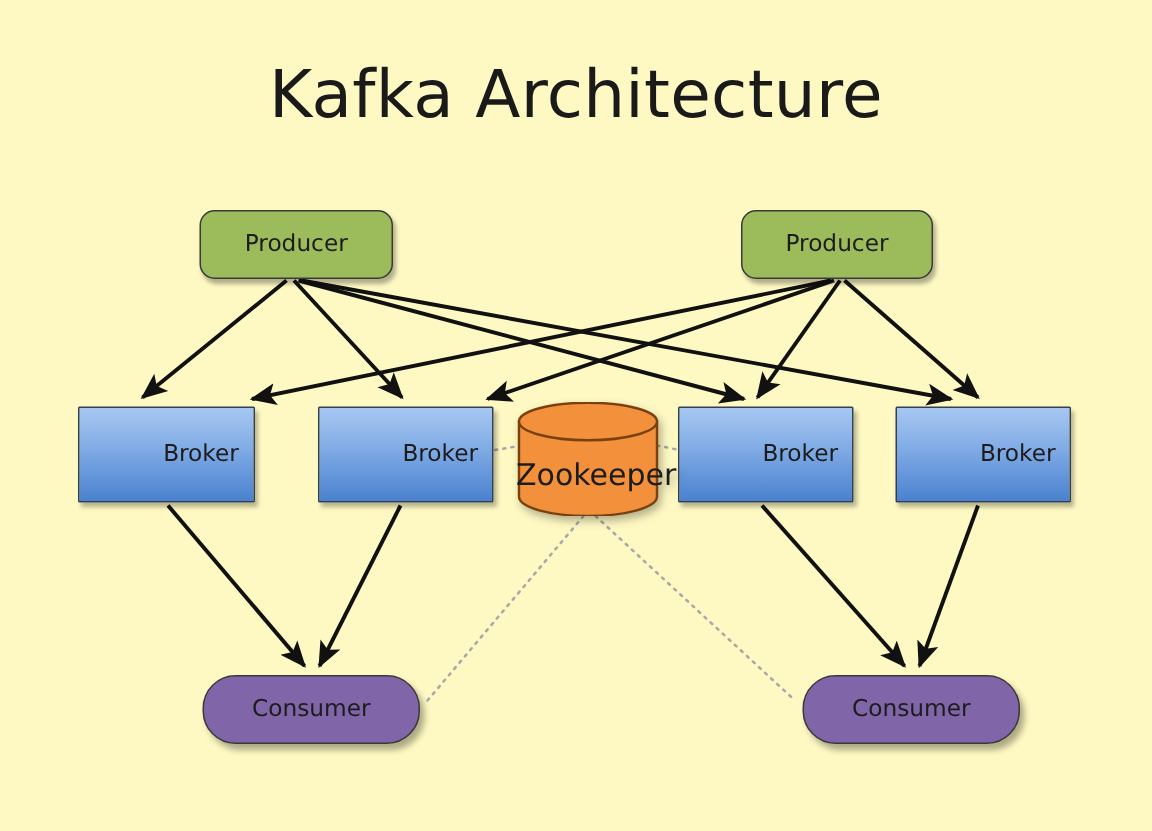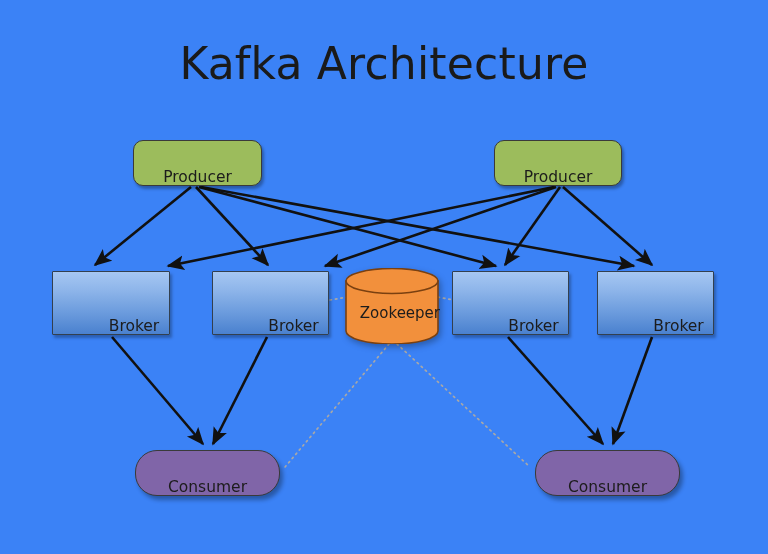--- a/index.html
+++ b/index.html
@@ -4,21 +4,21 @@
 <style>
   html, body {
     margin: 0;
     padding: 0;
     background: #ffffff;
   }
   #canvas {
     position: relative;
     width: 768px;
     height: 554px;
-    background: #3b82f6;
+    background: #fef9c3;
     font-family: "DejaVu Sans", "Liberation Sans", sans-serif;
     overflow: hidden;
   }
   #title {
     position: absolute;
     left: 0;
     top: 38px;
     width: 768px;
     text-align: center;
     font-size: 44px;
@@ -31,21 +31,21 @@
     left: 0;
     top: 0;
     width: 768px;
     height: 554px;
     pointer-events: none;
   }
   .node {
     position: absolute;
     box-sizing: border-box;
     display: flex;
-    align-items: flex-end;
+    align-items: center;
     justify-content: center;
     font-size: 15.5px;
     color: #1c1c1c;
     text-align: center;
     line-height: 1;
   }
   .producer {
     background: #9CBC5C;
     border: 1.6px solid #3a3a3a;
     border-radius: 10px;
@@ -66,22 +66,22 @@
   }
   .cyl-wrap {
     position: absolute;
     filter: drop-shadow(2px 3px 3px rgba(0,0,0,0.30));
   }
   .cyl-wrap svg { display: block; }
   .cyl-label {
     position: absolute;
     left: 0;
     width: 100%;
-    text-align: right;
-    font-size: 15px;
+    text-align: center;
+    font-size: 20px;
     color: #1c1c1c;
     pointer-events: none;
   }
 </style>
 </head>
 <body>
 
 <div id="canvas">
 
   <div id="title">Kafka Architecture</div>

